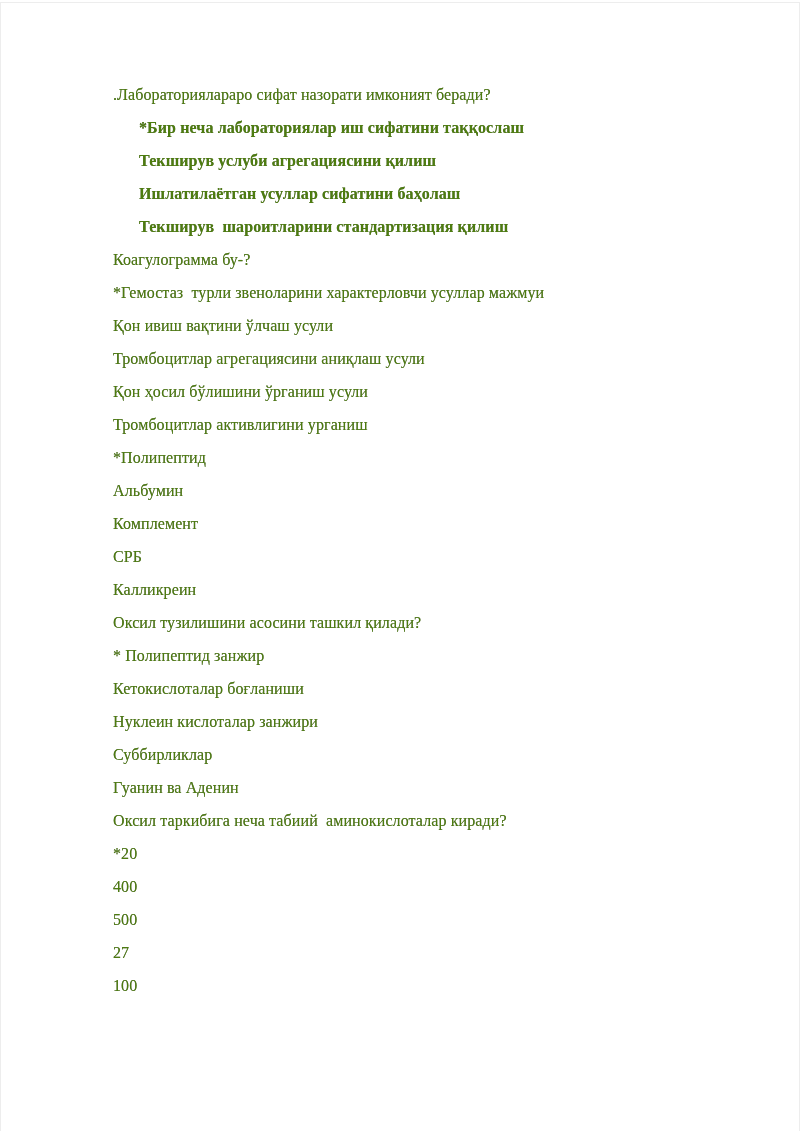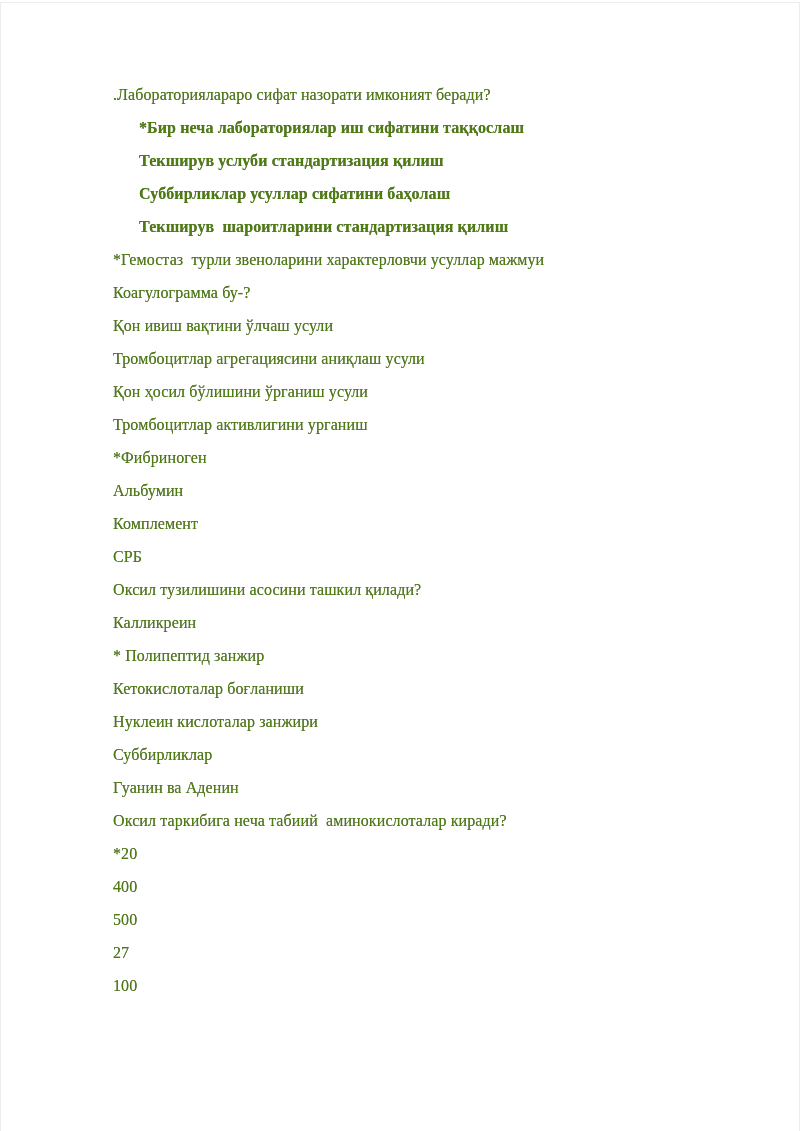--- a/index.html
+++ b/index.html
@@ -41,38 +41,38 @@
   }
 </style>
 </head>
 <body>
 
 <div class="page">
   <div class="doc-body">
 
     <p class="line">.Лабораториялараро сифат назорати имконият беради?</p>
     <p class="line indent">*Бир неча лабораториялар иш сифатини таққослаш</p>
-    <p class="line indent">Текширув услуби стандартизация қилиш</p>
-    <p class="line indent">Суббирликлар усуллар сифатини баҳолаш</p>
+    <p class="line indent">Текширув услуби агрегациясини қилиш</p>
+    <p class="line indent">Ишлатилаётган усуллар сифатини баҳолаш</p>
     <p class="line indent">Текширув  шароитларини стандартизация қилиш</p>
 
+    <p class="line">Коагулограмма бу-?</p>
     <p class="line">*Гемостаз  турли звеноларини характерловчи усуллар мажмуи</p>
-    <p class="line">Коагулограмма бу-?</p>
     <p class="line">Қон ивиш вақтини ўлчаш усули</p>
     <p class="line">Тромбоцитлар агрегациясини аниқлаш усули</p>
     <p class="line">Қон ҳосил бўлишини ўрганиш усули</p>
     <p class="line">Тромбоцитлар активлигини урганиш</p>
 
-    <p class="line">*Фибриноген</p>
+    <p class="line">*Полипептид</p>
     <p class="line">Альбумин</p>
     <p class="line">Комплемент</p>
     <p class="line">СРБ</p>
+    <p class="line">Калликреин</p>
+
     <p class="line">Оксил тузилишини асосини ташкил қилади?</p>
-
-    <p class="line">Калликреин</p>
     <p class="line">* Полипептид занжир</p>
     <p class="line">Кетокислоталар боғланиши</p>
     <p class="line">Нуклеин кислоталар занжири</p>
     <p class="line">Суббирликлар</p>
     <p class="line">Гуанин ва Аденин</p>
 
     <p class="line">Оксил таркибига неча табиий  аминокислоталар киради?</p>
     <p class="line">*20</p>
     <p class="line">400</p>
     <p class="line">500</p>

